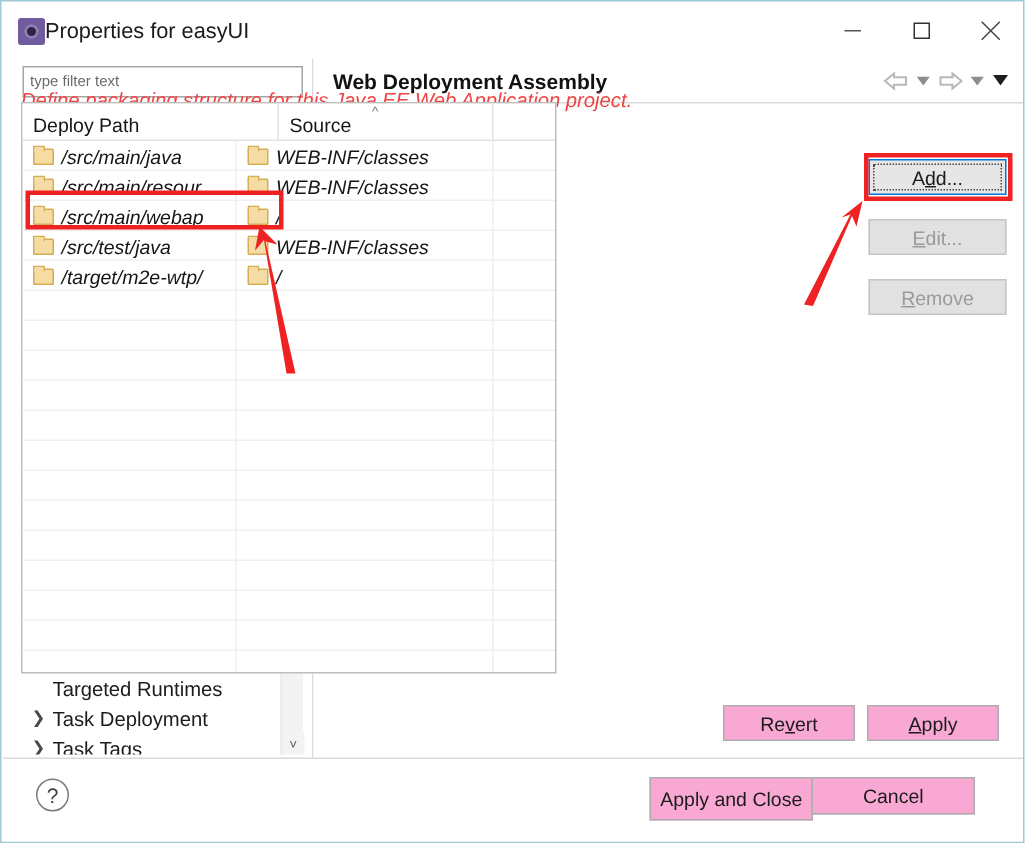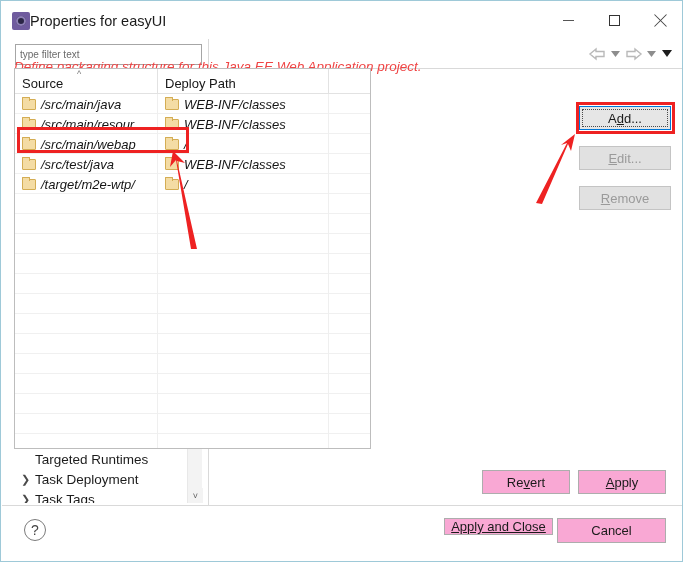--- a/index.html
+++ b/index.html
@@ -347,26 +347,26 @@
     border-radius: 50%;
     border: 1px solid #7b7b7b;
     color: #444;
     font-size: 14px;
     display: flex;
     align-items: center;
     justify-content: center;
   }
   #btn-apply-close {
     position: absolute;
-    left: 443px; top: 517px;
-    width: 109px; height: 17px; text-decoration: underline;
+    left: 432px; top: 517px;
+    width: 109px; height: 29px;
   }
   #btn-cancel {
     position: absolute;
-    left: 556px; top: 517px;
+    left: 540px; top: 517px;
     width: 109px; height: 25px;
   }
 
   
   .anno-box {
     position: absolute;
     border: 3px solid #ee2222;
     pointer-events: none;
   }
   #anno-tree-box { left: 16px; top: 126px; width: 172px; height: 26px; }
@@ -494,20 +494,21 @@
   <div id="tree-scroll">
     <div class="sb-arrow">^</div>
     <div id="tree-thumb"></div>
     <div class="sb-arrow bottom">˅</div>
   </div>
 
   <div id="divider"></div>
 
   <div id="right-panel">
     <div id="page-header">
+      <div id="page-title">Web Deployment Assembly</div>
       <div id="nav-icons">
         <div class="nav-arrow">
           <svg width="19" height="16" viewBox="0 0 19 16">
             <path d="M8 3 L2 8 L8 13 L8 10.5 L16 10.5 L16 5.5 L8 5.5 Z" fill="none" stroke="#b9b9b9" stroke-width="1.4"></path>
           </svg>
         </div>
         <div class="nav-caret">
           <svg width="9" height="6" viewBox="0 0 9 6">
               <path d="M0 0 L9 0 L4.5 6 Z" fill="#8d8d8d"></path>
             </svg>
@@ -528,26 +529,26 @@
             </svg>
         </div>
       </div>
     </div>
   </div>
 
   <div id="page-desc">Define packaging structure for this Java EE Web Application project.</div>
 
   <div id="table-wrap">
     <div id="table-head">
+      <div class="th col-deploy">
+        <span>Deploy Path</span>
+      </div>
       <div class="th col-source">
         <span>Source</span>
         <span id="sort-indicator">^</span>
-      </div>
-      <div class="th col-deploy">
-        <span>Deploy Path</span>
       </div>
       <div class="th col-rest"></div>
     </div>
     <div id="table-body">
         <div class="trow">
           <div class="td col-source">
             <span class="folder"></span>
             <span>/src/main/java</span>
           </div>
           <div class="td col-deploy">

